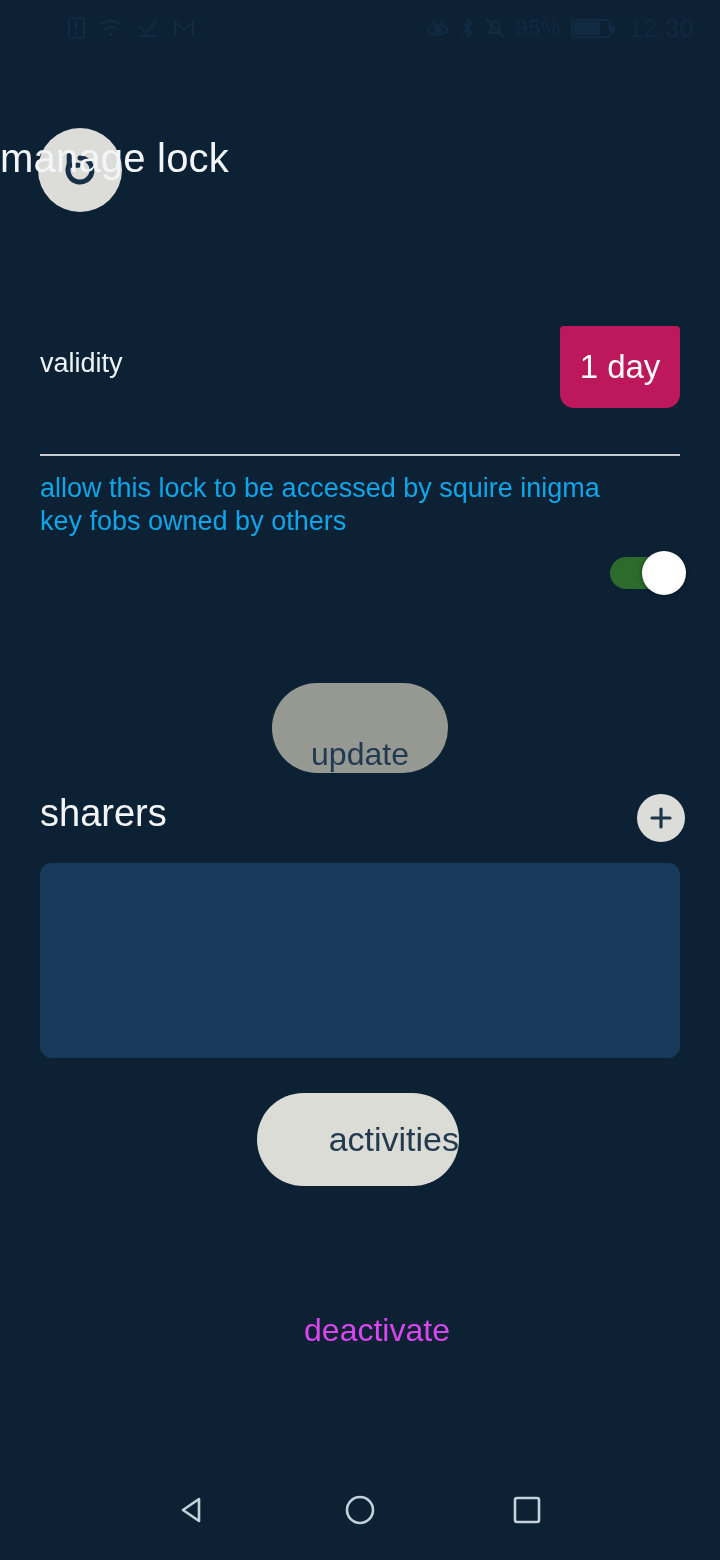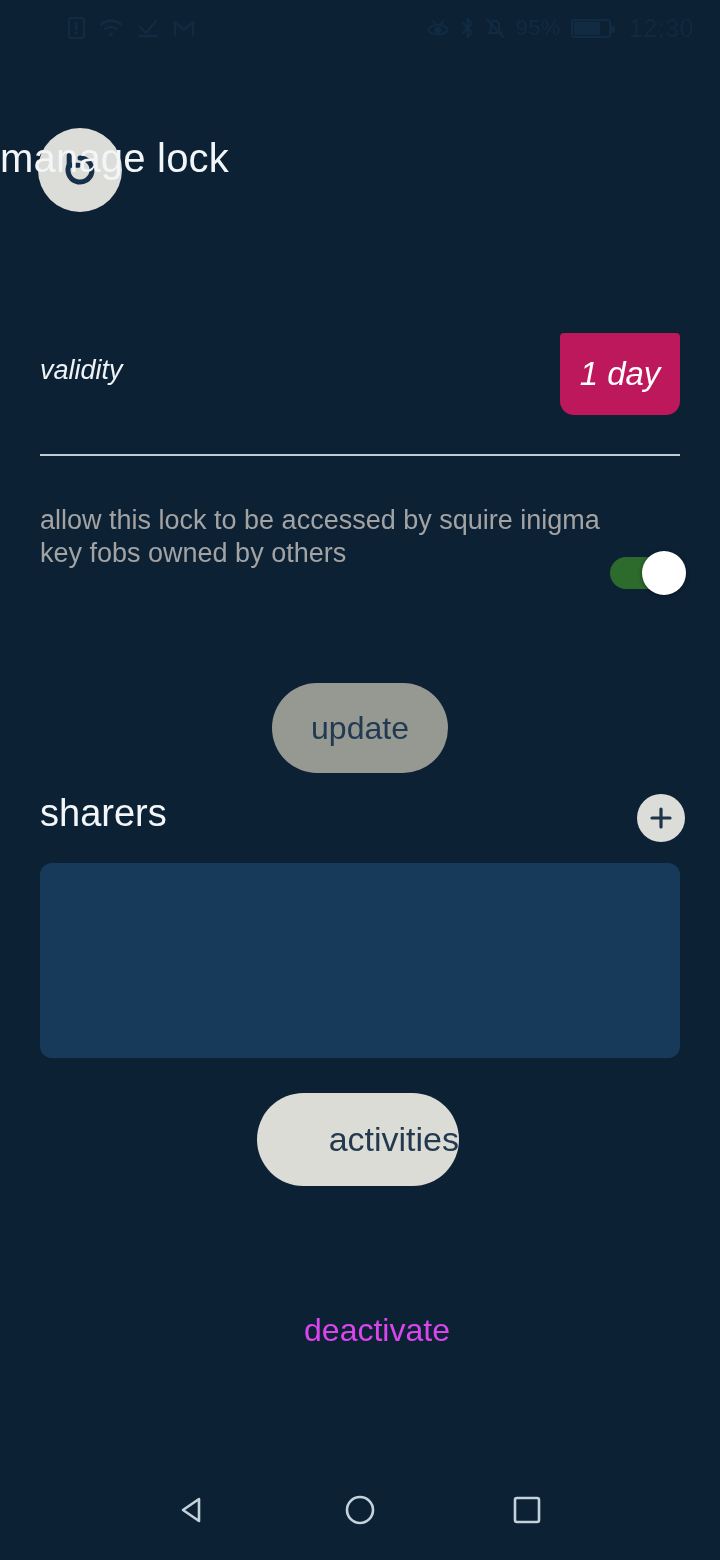--- a/index.html
+++ b/index.html
@@ -107,24 +107,23 @@
     text-align: left;
     color: #f2f6f8;
     font-size: 40px;
     font-weight: 400;
     letter-spacing: 0.2px;
   }
 
   
   .validity-row {
     position: absolute;
-    top: 333px; left: 0;
+    top: 326px; left: 0;
     width: 720px;
     height: 82px;
-    font-style: italic;
   }
   .validity-label {
     position: absolute;
     left: 40px; top: 22px;
     color: #eef3f6;
     font-size: 27px;
   }
   .validity-select {
     position: absolute;
     right: 40px; top: 0;
@@ -149,24 +148,23 @@
     width: 640px;
     height: 2px;
     background: #c3ccd2;
   }
 
   
   .share-desc {
     position: absolute;
     left: 40px; top: 472px;
     width: 560px;
-    color: #a3a3a3;
+    color: #0ea5e9;
     font-size: 27px;
     line-height: 33px;
-    margin-top: 32px;
   }
   .toggle {
     position: absolute;
     right: 38px; top: 551px;
     width: 72px; height: 44px;
     cursor: pointer;
   }
   .toggle-track {
     position: absolute;
     left: 0; top: 6px;
@@ -184,21 +182,21 @@
   }
 
   
   .update-btn {
     position: absolute;
     left: 272px; top: 683px;
     width: 176px; height: 90px;
     border-radius: 45px;
     background: #969892;
     display: flex;
-    align-items: center;
+    align-items: flex-end;
     justify-content: center;
     cursor: pointer;
   }
   .update-btn span {
     color: #203a52;
     font-size: 32px;
   }
 
   
   .sharers-head {

